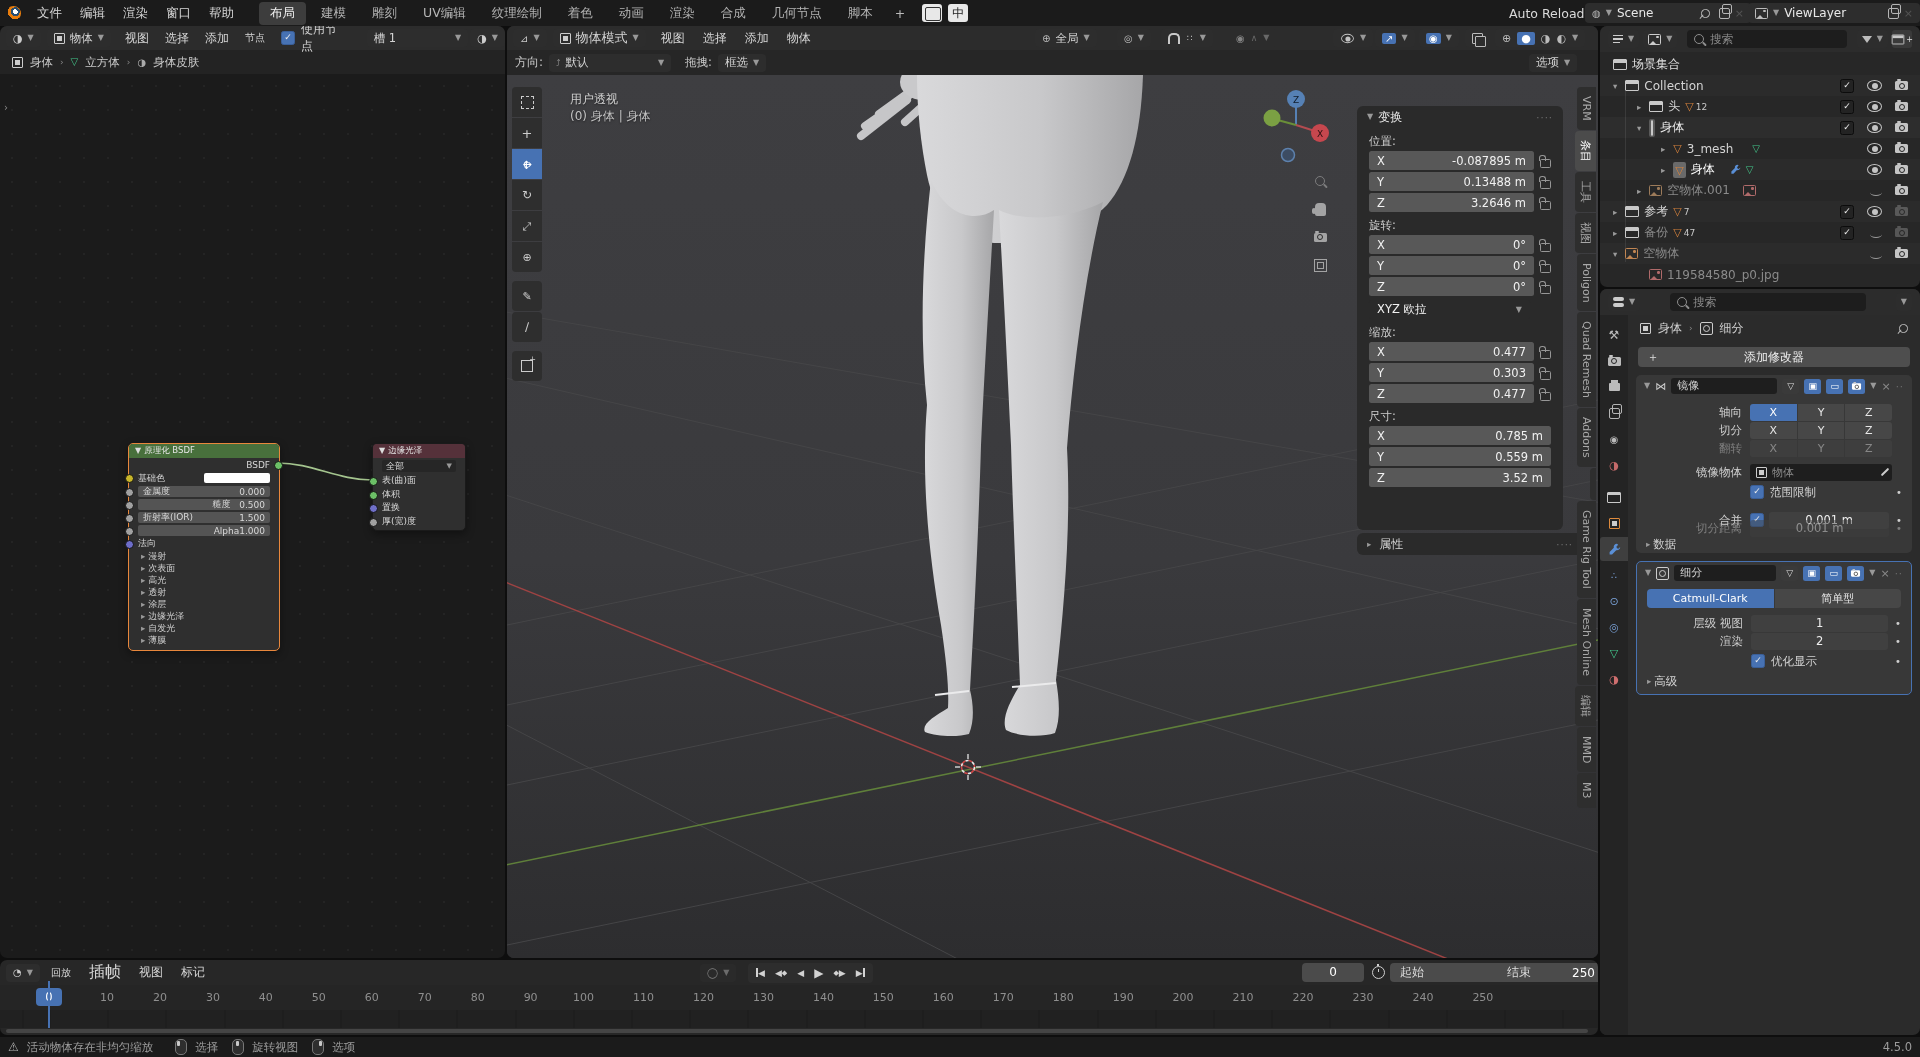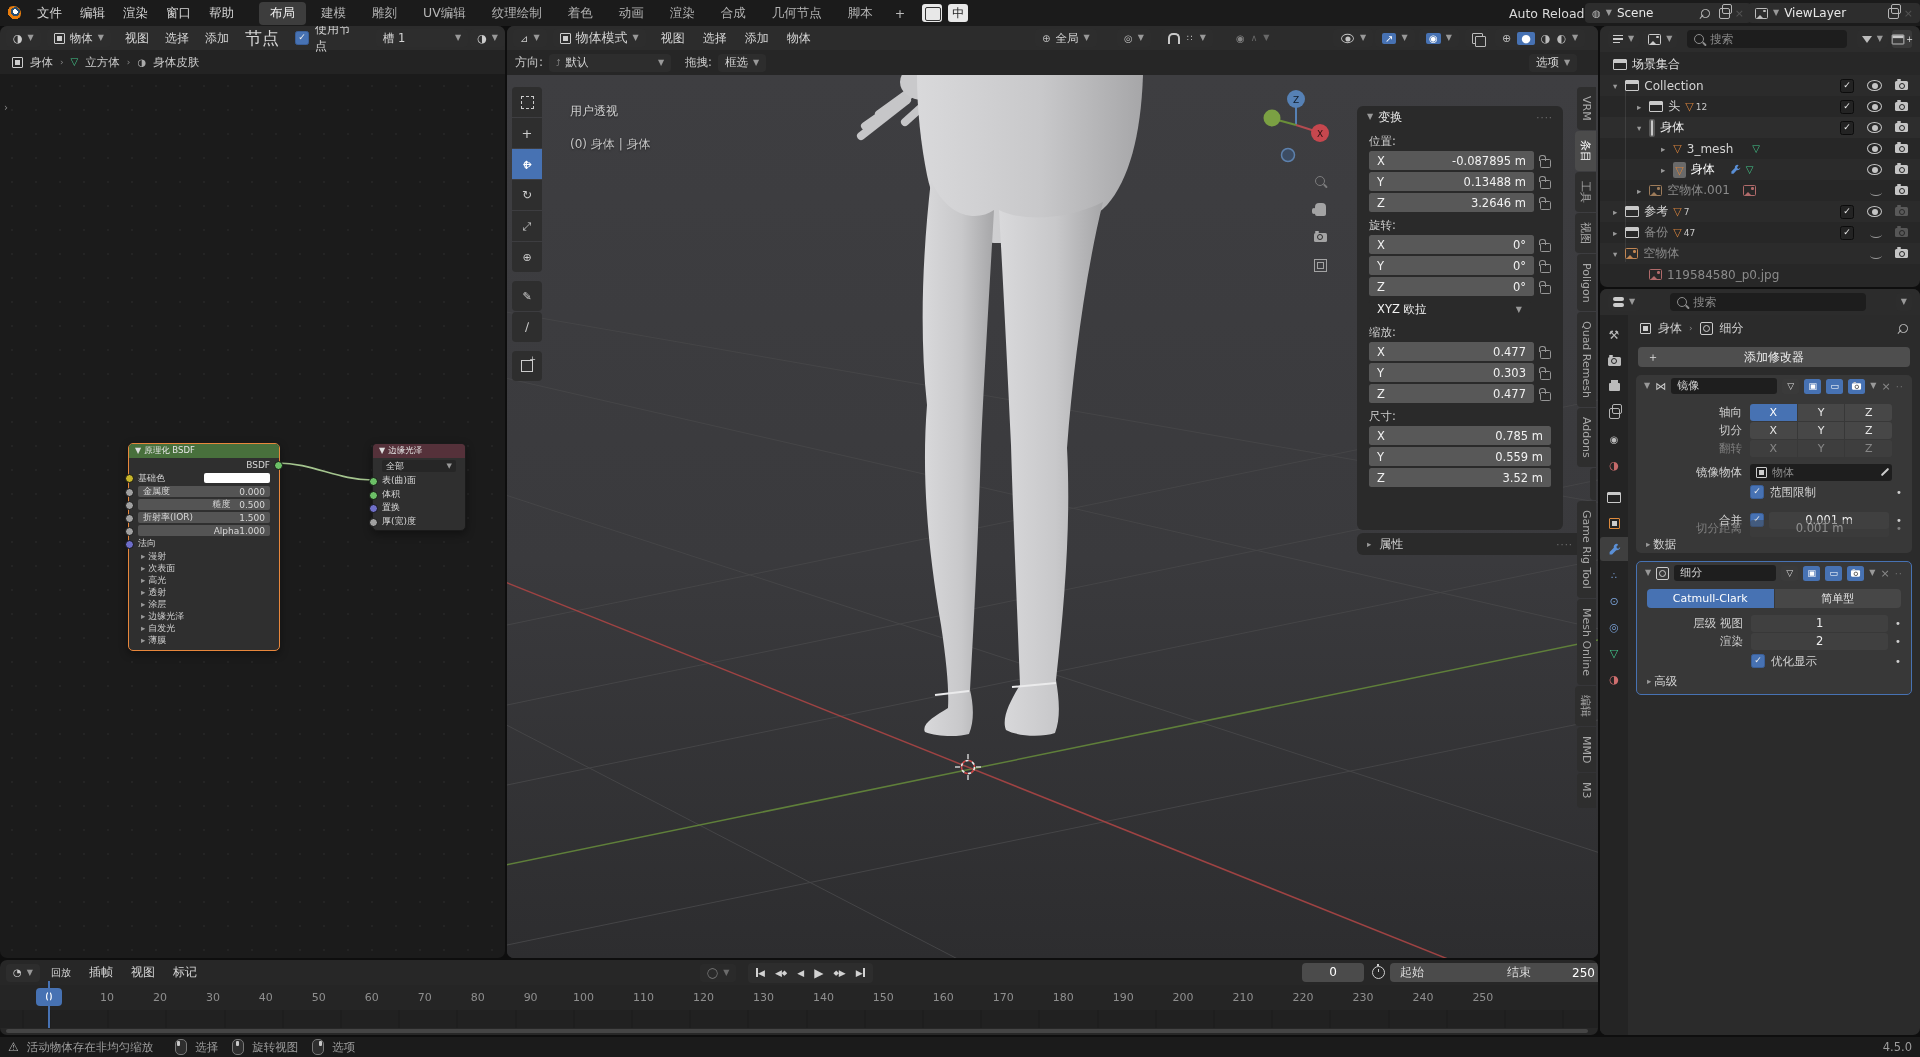--- a/index.html
+++ b/index.html
@@ -156,21 +156,21 @@
     <div class="pill" style="height:18px;margin-left:4px">
       <span class="objic"></span>
       <span style="font-size:11.5px">物体</span>
         <span class="chev">▼</span>
     </div>
     <div class="hs" style="margin-left:4px">
 
     <span class="mi" style="font-size:12px;padding:0 8px">视图</span>
         <span class="mi" style="font-size:12px;padding:0 8px">选择</span>
         <span class="mi" style="font-size:12px;padding:0 8px">添加</span>
-        <span class="mi" style="font-size:17px;padding:0 8px">节点</span>
+        <span class="mi" style="font-size:10px;padding:0 8px">节点</span>
       </div>
     <span class="chk bl" style="margin-left:6px"></span>
     <span style="font-size:12px;margin-left:4px">使用节点</span>
     <div class="pill" style="height:18px;width:88px;margin-left:16px">
       <span style="flex:1;font-size:11.5px">槽 1</span>
         <span class="chev">▼</span>
     </div>
     <div class="pill" style="height:18px">
         <span style="font-size:11px;color:#ccc">◑</span>
         <span class="chev">▼</span>
@@ -442,23 +442,23 @@
         <circle r="6.5" fill="none" stroke="#d14646" stroke-width="1.6" stroke-dasharray="3.4,3.4" stroke-dashoffset="3.4"></circle>
         <g stroke="#d8d8d8" stroke-width="1.4">
           <line x1="-13" y1="0" x2="-8" y2="0"></line>
             <line x1="8" y1="0" x2="13" y2="0"></line>
           <line x1="0" y1="-13" x2="0" y2="-8"></line>
             <line x1="0" y1="8" x2="0" y2="13"></line>
         </g>
       </g>
     </svg>
 
-    <div class="abs" style="left:63px;top:28px;font-size:12px;color:#d2d2d2;text-shadow:0 1px 2px rgba(0,0,0,.5)">
+    <div class="abs" style="left:63px;top:16px;font-size:12px;color:#d2d2d2;text-shadow:0 1px 2px rgba(0,0,0,.5)">
       <div>用户透视</div>
-      <div style="margin-top:16px;color:#c3c3c3">(0) 身体 | 身体</div>
+      <div style="margin-top:0;color:#c3c3c3">(0) 身体 | 身体</div>
     </div>
 
     <div class="abs" style="left:5px;top:12px;width:30px">
       <div style="height:30px;background:#2e2e2e;border-radius:4px 4px 0 0;display:flex;align-items:center;justify-content:center">
           <span style="width:11px;height:11px;border:1.2px dashed #ccc"></span>
         </div>
       <div style="height:30px;background:#2e2e2e;display:flex;align-items:center;justify-content:center;margin-top:1px">
           <span style="color:#ccc;font-size:13px">+</span>
         </div>
       <div class="blue" style="height:30px;border-radius:0;display:flex;align-items:center;justify-content:center;margin-top:1px;position:relative">
@@ -981,21 +981,21 @@
 
 <div class="area" style="left:0;top:960px;width:1598px;height:75px;background:#272727">
   <div class="hs" style="height:25px;gap:2px;padding-left:6px">
     <div class="pill" style="height:18px">
         <span style="color:#ccc;font-size:10px">◔︎</span>
         <span class="chev">▼</span>
       </div>
     <div class="hs">
 
     <span class="mi" style="font-size:10px;padding:0 9px">回放</span>
-        <span class="mi" style="font-size:12px;padding:0 9px">插帧</span>
+        <span class="mi" style="font-size:16px;padding:0 9px">插帧</span>
         <span class="mi" style="font-size:12px;padding:0 9px">视图</span>
         <span class="mi" style="font-size:12px;padding:0 9px">标记</span>
       </div>
     <div class="pill" style="height:18px;position:absolute;left:700px;opacity:.6">
         <span style="color:#bbb;font-size:10px">◯</span>
         <span class="chev">▼</span>
       </div>
     <div class="pill" style="height:20px;position:absolute;left:748px;gap:0;padding:0 3px">
       <span class="pb"><i class="bar"></i>◀</span>
       <span class="pb">◀<span style="font-size:7px">◆</span></span>

